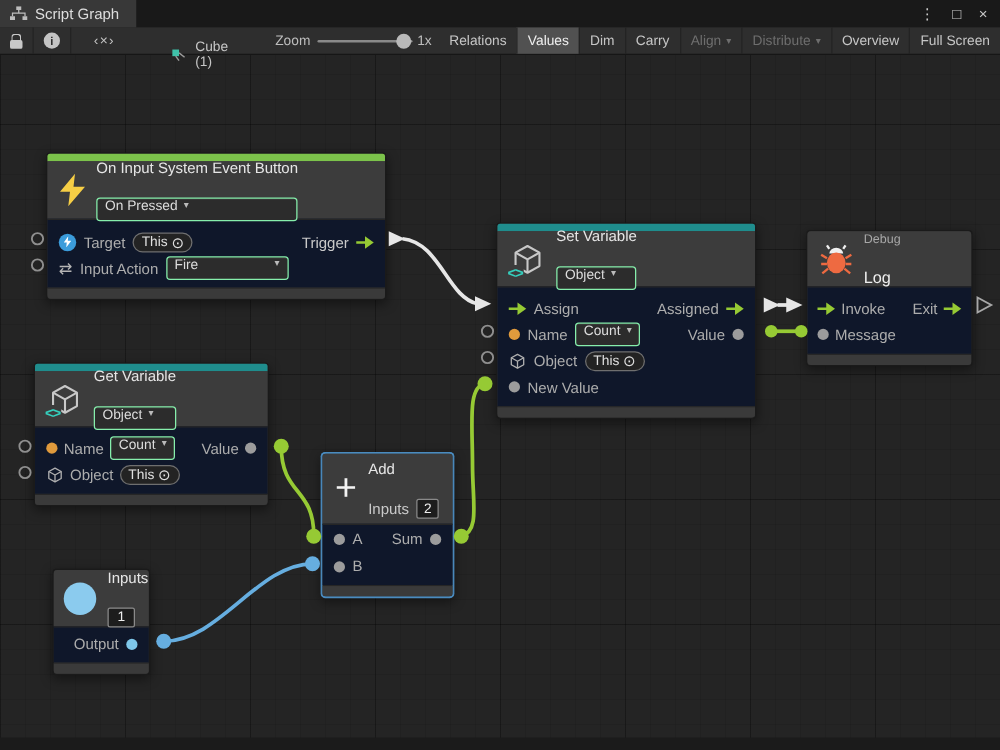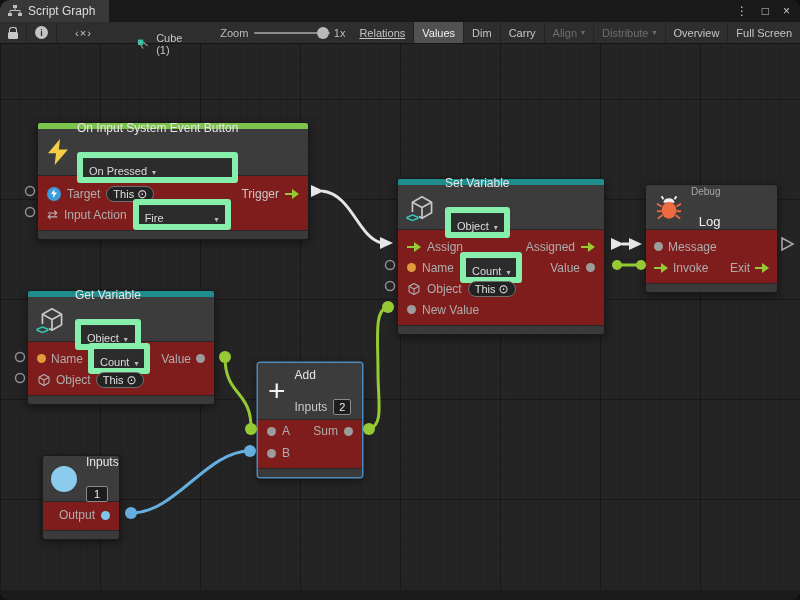--- a/index.html
+++ b/index.html
@@ -1,28 +1,28 @@
 <!DOCTYPE html>
 <html><head>
 <meta charset="utf-8">
 <style>
   * { margin:0; padding:0; box-sizing:border-box; }
   body { font-family:"Liberation Sans", sans-serif; background:#111; }
-  .stage { position:relative; width:800px; height:600px; overflow:hidden; background:#242424; user-select:none;border-radius:10px; }
+  .stage { position:relative; width:800px; height:600px; overflow:hidden; background:#242424; user-select:none; }
 
   
   .tabbar { position:absolute; left:0; top:0; width:800px; height:22px; background:#191919; display:flex; align-items:stretch; z-index:10; }
   .tab { display:flex; align-items:center; gap:6px; padding:0 14px 0 8px; background:#383838; color:#DDD; font-size:12px; }
   .win-controls { margin-left:auto; display:flex; align-items:center; gap:14px; padding-right:10px; color:#C9C9C9; font-size:12px; }
   .win-controls span { cursor:default; }
 
   
   .toolbar { position:absolute; left:0; top:22px; width:800px; height:22px; background:#2E2E2E; border-bottom:1px solid #161616; display:flex; align-items:stretch; font-size:11px; color:#C6C6C6; z-index:10; }
   .tbtn { display:flex; align-items:center; justify-content:center; gap:4px; padding:0 8px; border-left:1px solid #232323; height:100%; white-space:nowrap; }
-  .tbtn:first-child { border-left:none;text-decoration:underline; }
+  .tbtn:first-child { border-left:none; }
   .tbtn.selected { background:#515151; color:#F0F0F0; }
   .tbtn.disabled { color:#6E6E6E; }
   .tbtn .caret { font-size:8px; }
   .owner { display:flex; align-items:center; gap:6px; padding:0 12px; border-left:1px solid #232323; margin-left:14px;margin-top:22px; }
   .zoomlabel { display:flex; align-items:center; padding:0 6px 0 14px; color:#BDBDBD; }
   .zoomval { display:flex; align-items:center; padding:0 6px 0 4px; color:#BDBDBD; }
   .slider { width:84px; position:relative; display:flex; align-items:center; }
   .slider .track { width:100%; height:2px; background:#8A8A8A; border-radius:1px; }
   .slider .handle { position:absolute; right:1px; top:5px; width:12px; height:12px; border-radius:50%; background:#B9B9B9; }
   .rgroup { margin-left:auto; display:flex; align-items:stretch; }
@@ -43,33 +43,33 @@
 
   
   .node { position:absolute; background:#323232; border:1px solid #1A1A1A; border-radius:3px; box-shadow:0 3px 9px rgba(0,0,0,0.45); z-index:2; }
   .node.selected { border-color:#4A8BBF; box-shadow:0 0 0 0.5px #4A8BBF, 0 3px 9px rgba(0,0,0,0.45); }
   .accent { height:6px; border-radius:2px 2px 0 0; }
   .nhead { background:#3C3C3C; display:flex; align-items:center; gap:9px; padding:4px 10px; }
   .nhead-col { display:flex; flex-direction:column; gap:17px; justify-content:center; }
   .ntitle { font-size:12px; color:#E6E6E6; white-space:nowrap; }
   .ncat { font-size:10px; color:#A8A8A8; }
   .ntitle-lg { font-size:13px; color:#EEEEEE; }
-  .nbody { background:#7f1d1d; border-top:1px solid #262626; }
+  .nbody { background:#0f172a; border-top:1px solid #262626; }
   .nfoot { height:9px; background:#3A3A3A; border-top:1px solid #262626; border-radius:0 0 3px 3px; }
   .prow { display:flex; align-items:center; gap:6px; padding:0 9px; height:21px; font-size:12px; color:#ADADAD; }
   .spacer { flex:1; }
   .dot { width:9px; height:9px; border-radius:50%; background:#9C9C9C; flex:none; }
   .dot.orange { background:#E09A3C; }
   .dot.blue { background:#7EC7EA; }
   .parrow { display:inline-block; position:relative; width:14px; height:10px; flex:none; }
   .parrow::before { content:""; position:absolute; left:0; top:4px; width:8px; height:2px; background:#96CA34; }
   .parrow::after { content:""; position:absolute; left:7px; top:0; width:0; height:0; border-left:7px solid #96CA34; border-top:5px solid transparent; border-bottom:5px solid transparent; }
   .chip { display:inline-flex; align-items:center; gap:3px; background:#232323; border:1px solid #6F6F6F; border-radius:8px; padding:0 6px; height:16px; color:#E0E0E0; font-size:11px; flex:none; }
   .chip .ring { font-size:12px; line-height:1; }
-  .dd { display:inline-flex; align-items:flex-end; gap:5px; background:#2C2C2C; border:6px solid #86efac; border-radius:3px; padding:0 6px; height:31px; color:#DDDDDD; font-size:11px; box-shadow:inset 0 1px 0 rgba(255,255,255,0.05); flex:none; }
+  .dd { display:inline-flex; align-items:flex-start; gap:5px; background:#2C2C2C; border:1px solid #86efac; border-radius:3px; padding:0 6px; height:19px; color:#DDDDDD; font-size:11px; box-shadow:inset 0 1px 0 rgba(255,255,255,0.05); flex:none; }
   .dd .caret { color:#BBBBBB; font-size:8px; }
   .dd.wide { width:98px; justify-content:space-between; }
   .vbox { min-width:18px; height:16px; background:#1D1D1D; border:1px solid #8A8A8A; border-radius:2px; color:#EEEEEE; font-size:11px; display:inline-flex; align-items:center; justify-content:center; padding:0 3px; }
 
   
   .bolt { width:20px; height:26px; background:#F6CE45; flex:none;
     clip-path:polygon(60% 0, 0% 55%, 40% 55%, 33% 100%, 100% 40%, 54% 40%); }
   .isys { width:14px; height:14px; border-radius:50%; background:#3B9CDB; flex:none; display:flex; align-items:center; justify-content:center; }
   .isys i { display:block; width:6px; height:9px; background:#FFFFFF; clip-path:polygon(60% 0, 0% 55%, 40% 55%, 33% 100%, 100% 40%, 54% 40%); }
   .swapg { font-size:13px; color:#B5B5B5; flex:none; font-style:normal; }
@@ -250,21 +250,21 @@
           </span>
       </div>
       <div class="prow">
         <span class="dot"></span>
         <span>New Value</span>
       </div>
     </div>
     <div class="nfoot"></div>
   </div>
 
-  <div class="node" style="left:645px; top:184px; width:133px;text-align:right;">
+  <div class="node" style="left:645px; top:184px; width:133px;">
     <div class="nhead" style="height:44px; border-radius:3px 3px 0 0;">
       <svg width="26" height="25" viewBox="0 0 28 26">
         <g stroke="#EE6A41" stroke-width="2">
             <line x1="6" y1="12" x2="1" y2="9"></line>
             <line x1="6" y1="17" x2="1" y2="17"></line>
             <line x1="7" y1="21" x2="2" y2="25"></line>
             <line x1="22" y1="12" x2="27" y2="9"></line>
             <line x1="22" y1="17" x2="27" y2="17"></line>
             <line x1="21" y1="21" x2="26" y2="25"></line>
           </g>
@@ -272,29 +272,29 @@
         <path d="M8 8 a6 5 0 0 1 12 0 z" fill="#F0F0F0"></path>
         <ellipse cx="14" cy="16" rx="8" ry="9" fill="#EE6A41"></ellipse>
       </svg>
       <div class="nhead-col">
         <div class="ncat">Debug</div>
         <div class="ntitle-lg">Log</div>
       </div>
     </div>
     <div class="nbody" style="padding:6px 0 5px;">
       <div class="prow" style="gap:5px; padding:0 8px;">
-        <span class="dot"></span>
-        <span>Message</span>
-      </div>
-      <div class="prow" style="gap:5px; padding:0 8px;">
         <span class="parrow"></span>
         <span>Invoke</span>
         <span class="spacer"></span>
         <span>Exit</span>
         <span class="parrow"></span>
+      </div>
+      <div class="prow" style="gap:5px; padding:0 8px;">
+        <span class="dot"></span>
+        <span>Message</span>
       </div>
     </div>
     <div class="nfoot"></div>
   </div>
 
   <div class="node" style="left:27px; top:290px; width:188px;">
     <div class="accent" style="background:#1F8D8D;"></div>
     <div class="nhead" style="height:44px;">
       <div class="varicon">
         <svg width="28" height="27" viewBox="0 0 24 24">

